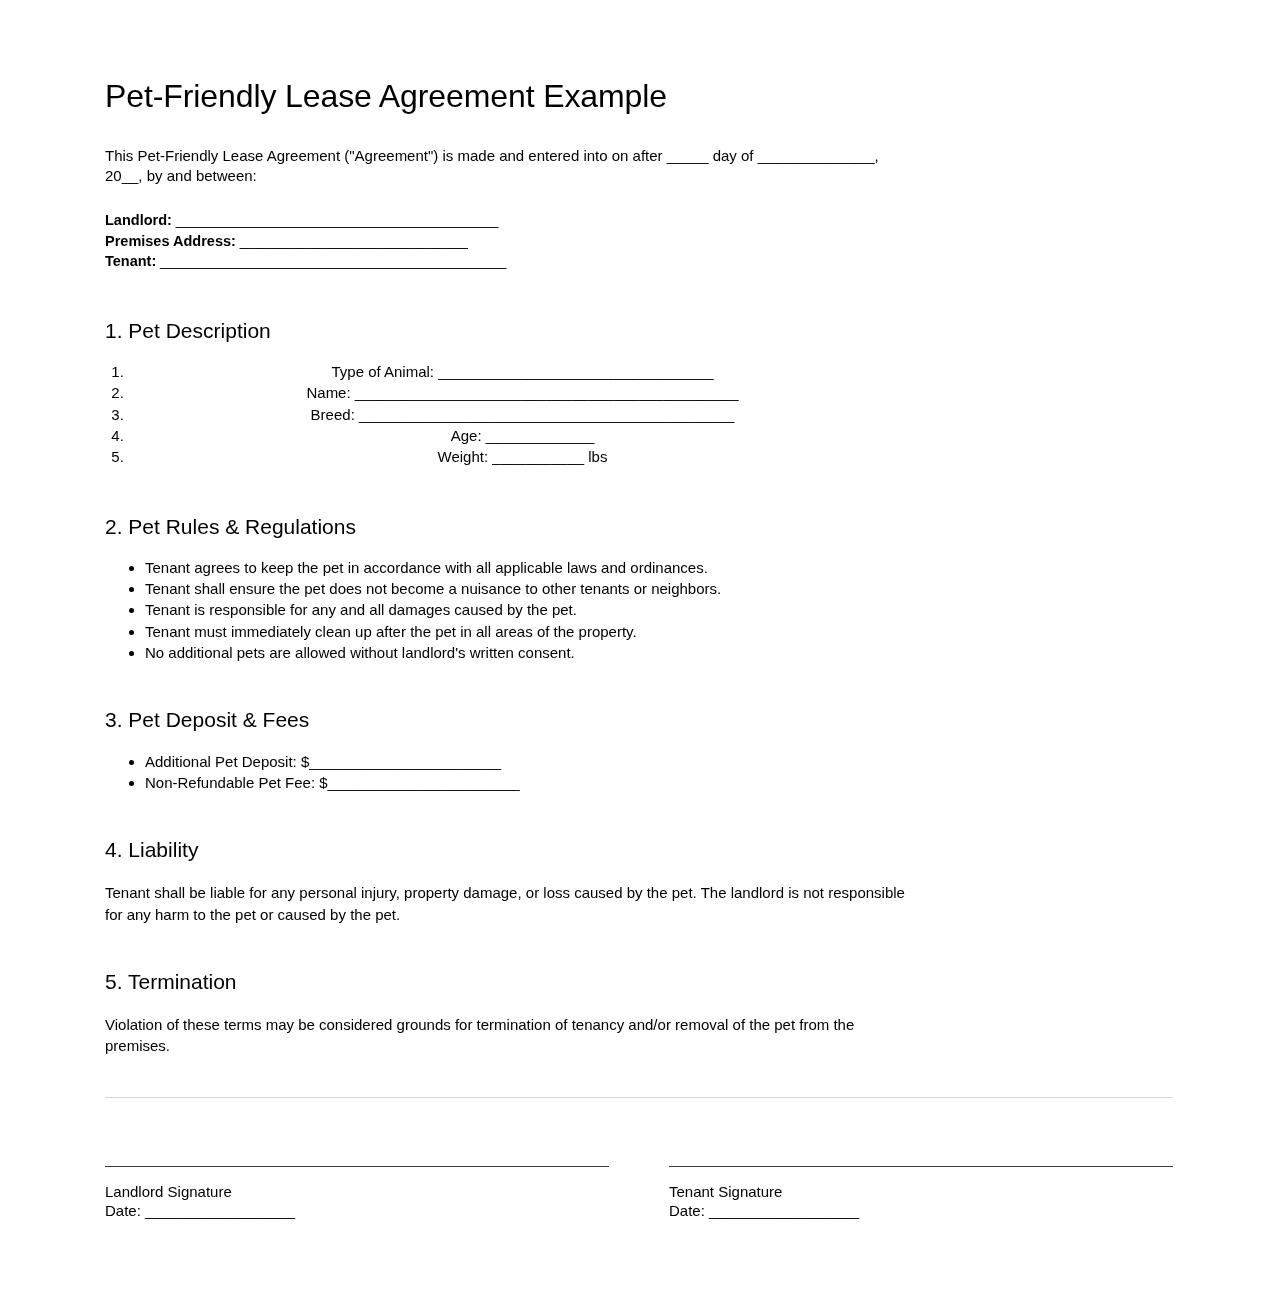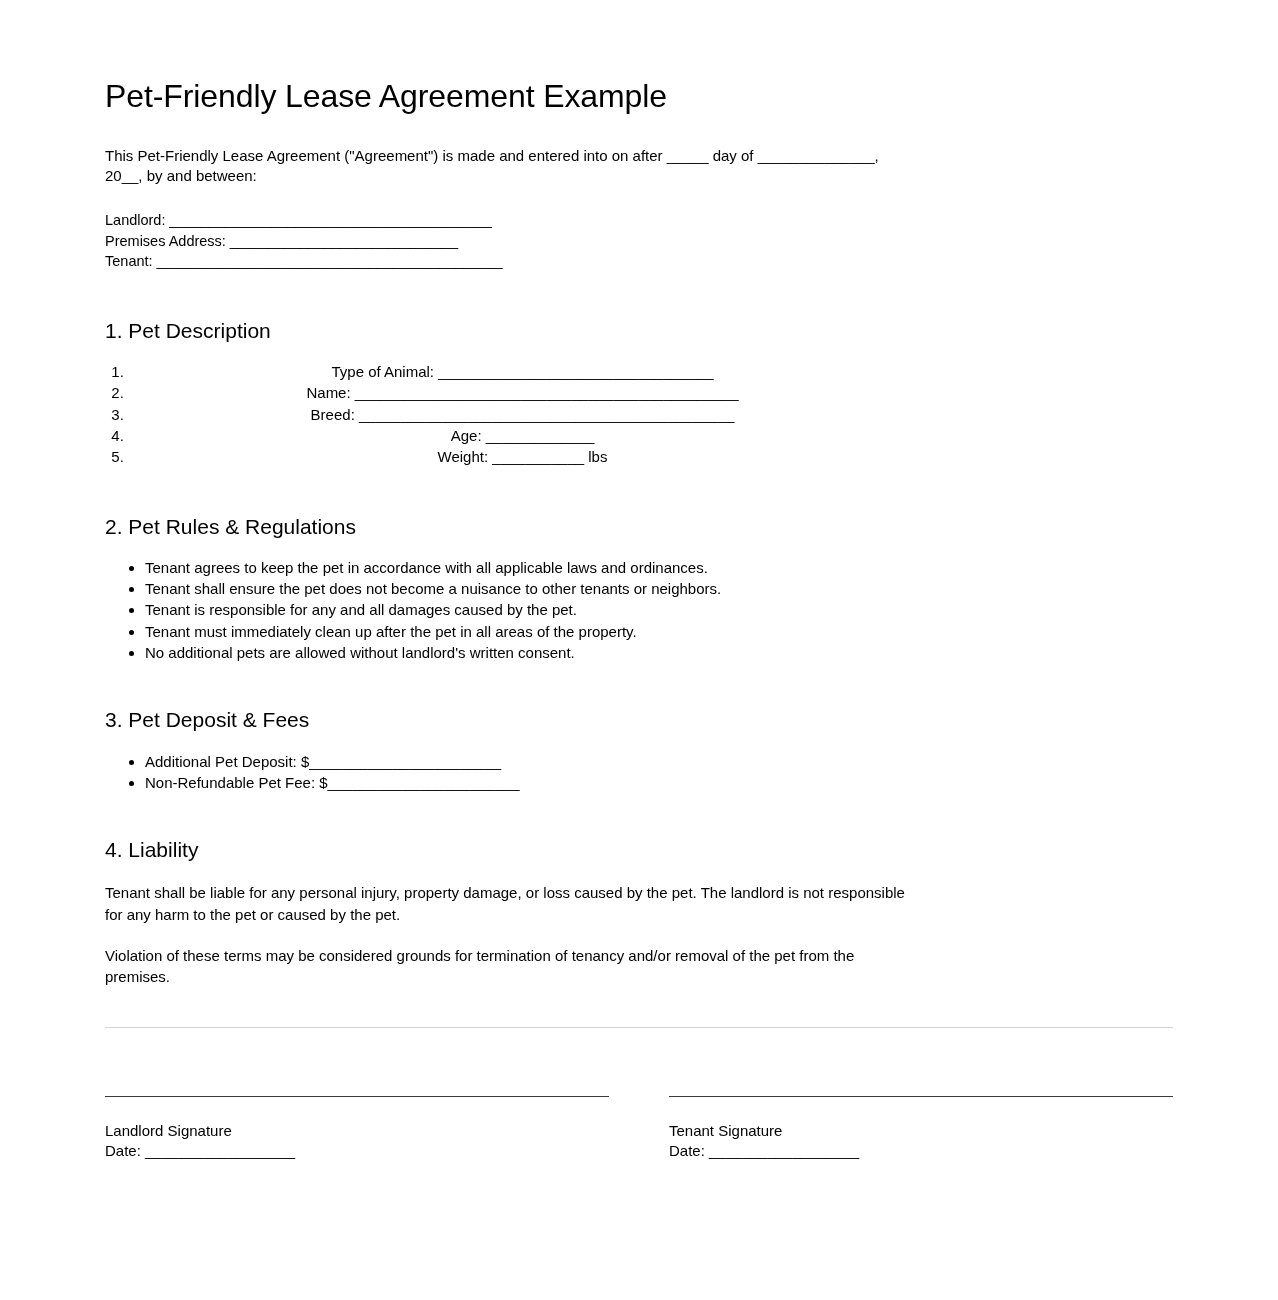--- a/index.html
+++ b/index.html
@@ -43,21 +43,21 @@
   
   .parties {
     margin: 24px 0 0 0;
     font-size: 14.5px;
     line-height: 1.42;
   }
   .parties .party-row {
     white-space: nowrap;
   }
   .parties .party-label {
-    font-weight: normal;
+    font-weight: bold;
   }
   .blank {
     font-weight: normal;
     letter-spacing: -0.2px;
   }
 
   
   .section-heading {
     font-size: 21px;
     font-weight: normal;
@@ -121,21 +121,21 @@
     min-width: 0;
   }
   .sig-line {
     border-top: 1px solid #3b3b3b;
     height: 0;
     margin-top: 42px;
   }
   .sig-label {
     font-size: 15px;
     line-height: 1.28;
-    margin-top: 24px;
+    margin-top: 15px;
   }
   .sig-date {
     font-size: 15px;
     line-height: 1.28;
     white-space: nowrap;
   }
 </style>
 </head>
 <body>
 
@@ -175,20 +175,21 @@
 
   <ul class="fees">
     <li>Additional Pet Deposit: $_______________________</li>
     <li>Non-Refundable Pet Fee: $_______________________</li>
   </ul>
 
   <h2 class="section-heading tight">4. Liability</h2>
 
   <p class="body-text">Tenant shall be liable for any personal injury, property damage, or loss caused by the pet. The landlord is not responsible for any harm to the pet or caused by the pet.</p>
 
+  <h2 class="section-heading tight">5. Termination</h2>
 
   <p class="body-text">Violation of these terms may be considered grounds for termination of tenancy and/or removal of the pet from the premises.</p>
 
   <hr class="divider">
 
   <div class="sig-area">
 
     <div class="sig-col">
       <div class="sig-line"></div>
       <div class="sig-label">Landlord Signature</div>

